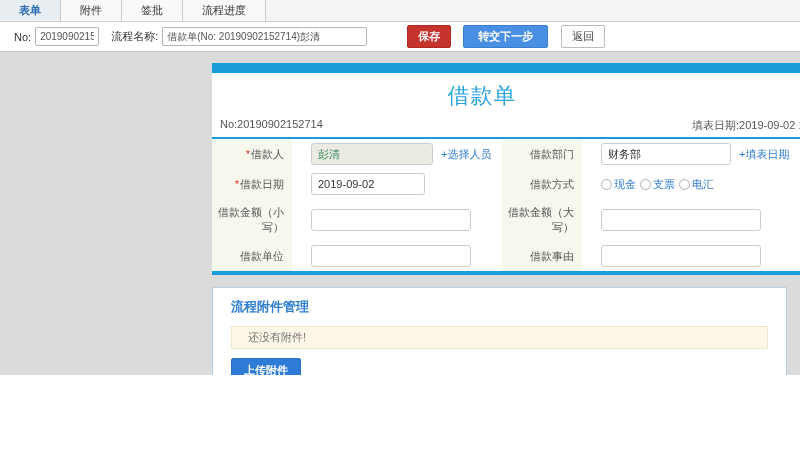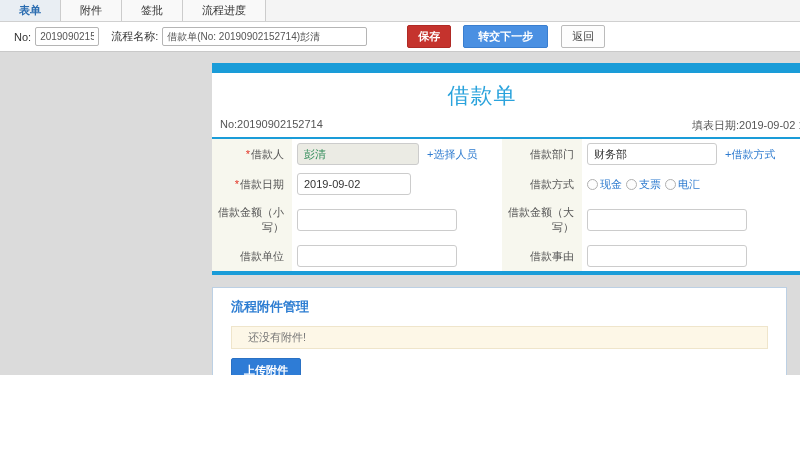--- a/index.html
+++ b/index.html
@@ -38,21 +38,21 @@
   .info-row { position:relative; height:20px; font-size:11px; color:#555; }
   .info-no { position:absolute; left:8px; top:3px; }
   .info-date { position:absolute; left:480px; top:3px; white-space:nowrap; }
   .blue-divider { height:2px; background:#1a9cd8; margin-top:2px; }
 
   .form-table { display:grid; grid-template-columns:80px 210px 80px 290px;
                 grid-auto-rows:min-content; }
   .lbl { background:#f7f7ee; font-size:11px; color:#555; display:flex;
          align-items:center; justify-content:flex-end; text-align:right;
          padding:0 8px 0 6px; line-height:15px; }
-  .fld { background:#fff; display:flex; align-items:center; padding-left:5px; }
+  .fld { background:#fff; display:flex; align-items:center; padding-left:19px; }
   .r1 { height:30px; } .r2 { height:30px; } .r3 { height:42px; } .r4 { height:30px; }
   .req { color:#e33224; margin-right:1px; }
   .f-input { height:22px; border:1px solid #ccc; border-radius:3px; font-size:11px;
              color:#333; padding:0 6px; font-family:"Liberation Sans",sans-serif; }
   .f-input.ro { background:#ebebe4; color:#2e8b57; }
   .w120 { width:122px; } .w128 { width:130px; } .w112 { width:114px; } .w158 { width:160px; }
   .sel-link { font-size:11px; color:#2e7bcf; text-decoration:none; margin-left:8px; cursor:pointer; }
   .radio-group { display:flex; align-items:flex-start; }
   .radio-item { display:flex; align-items:center; margin-right:4px; cursor:pointer; }
   .radio-dot { width:11px; height:11px; border:1px solid #b0b0b0; border-radius:50%;
@@ -117,21 +117,21 @@
       </div>
       <div class="fld r1">
         <input class="f-input ro w120" readonly="" value="彭清" style="">
         <a class="sel-link">+选择人员</a>
       </div>
       <div class="lbl r1">
         <span>借款部门</span>
       </div>
       <div class="fld r1">
         <input class="f-input w128" value="财务部" style="">
-        <a class="sel-link">+借款方式</a>
+        <a class="sel-link">+填表日期</a>
       </div>
 
       <div class="lbl r2">
         <span class="req">*</span>
         <span>借款日期</span>
       </div>
       <div class="fld r2">
         <input class="f-input w112" value="2019-09-02" style="">
       </div>
       <div class="lbl r2">

